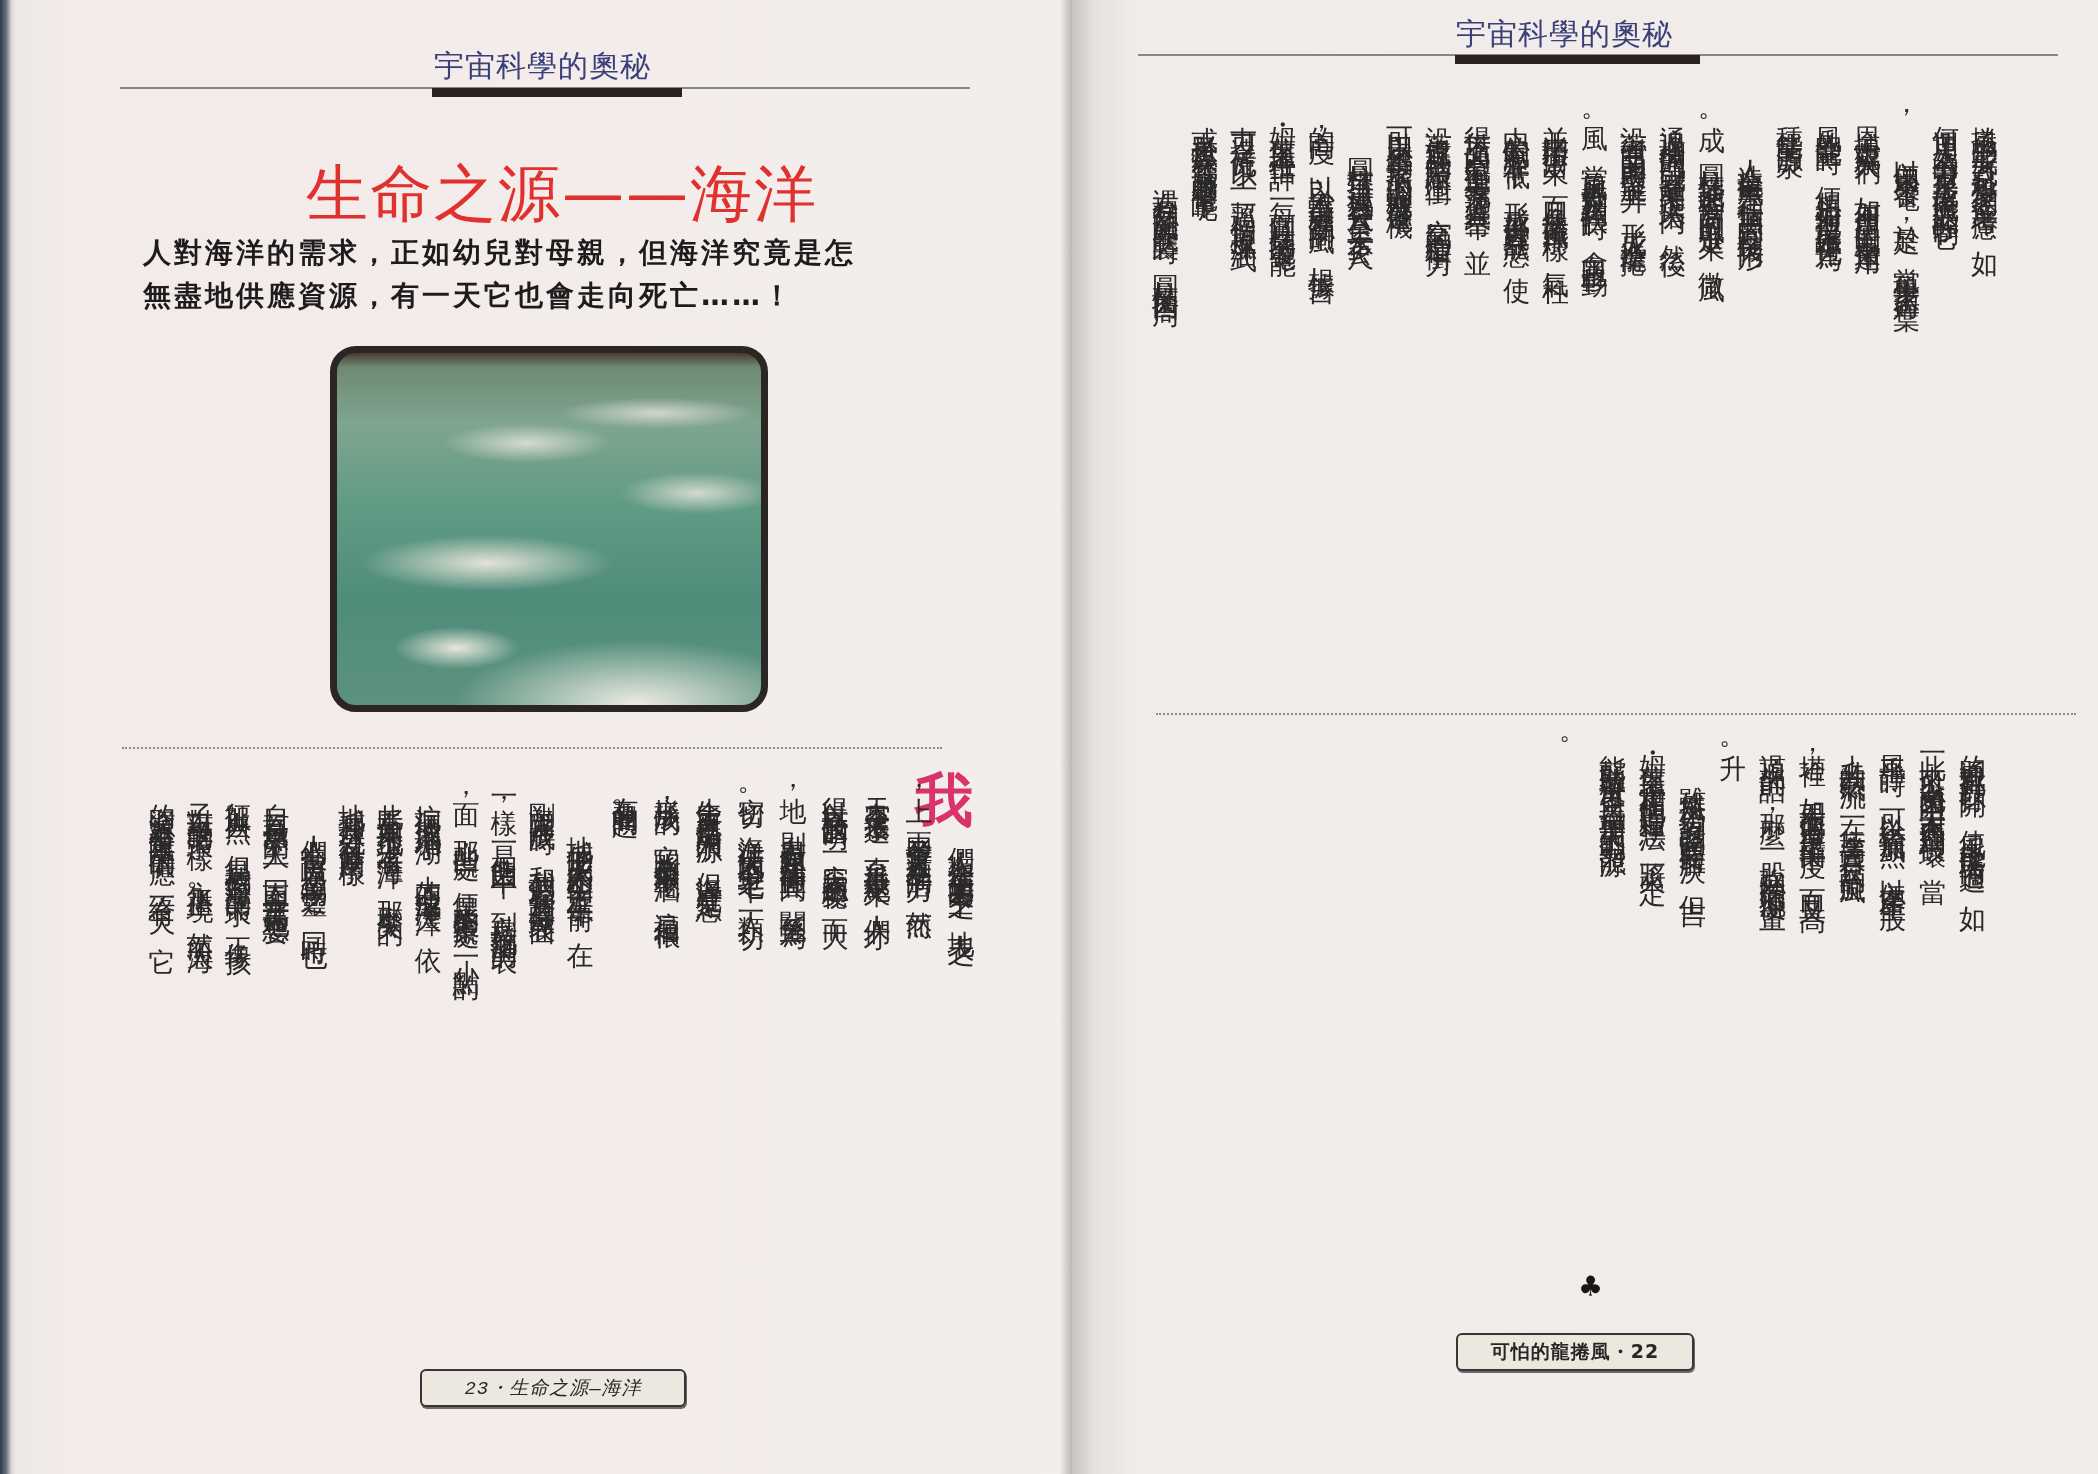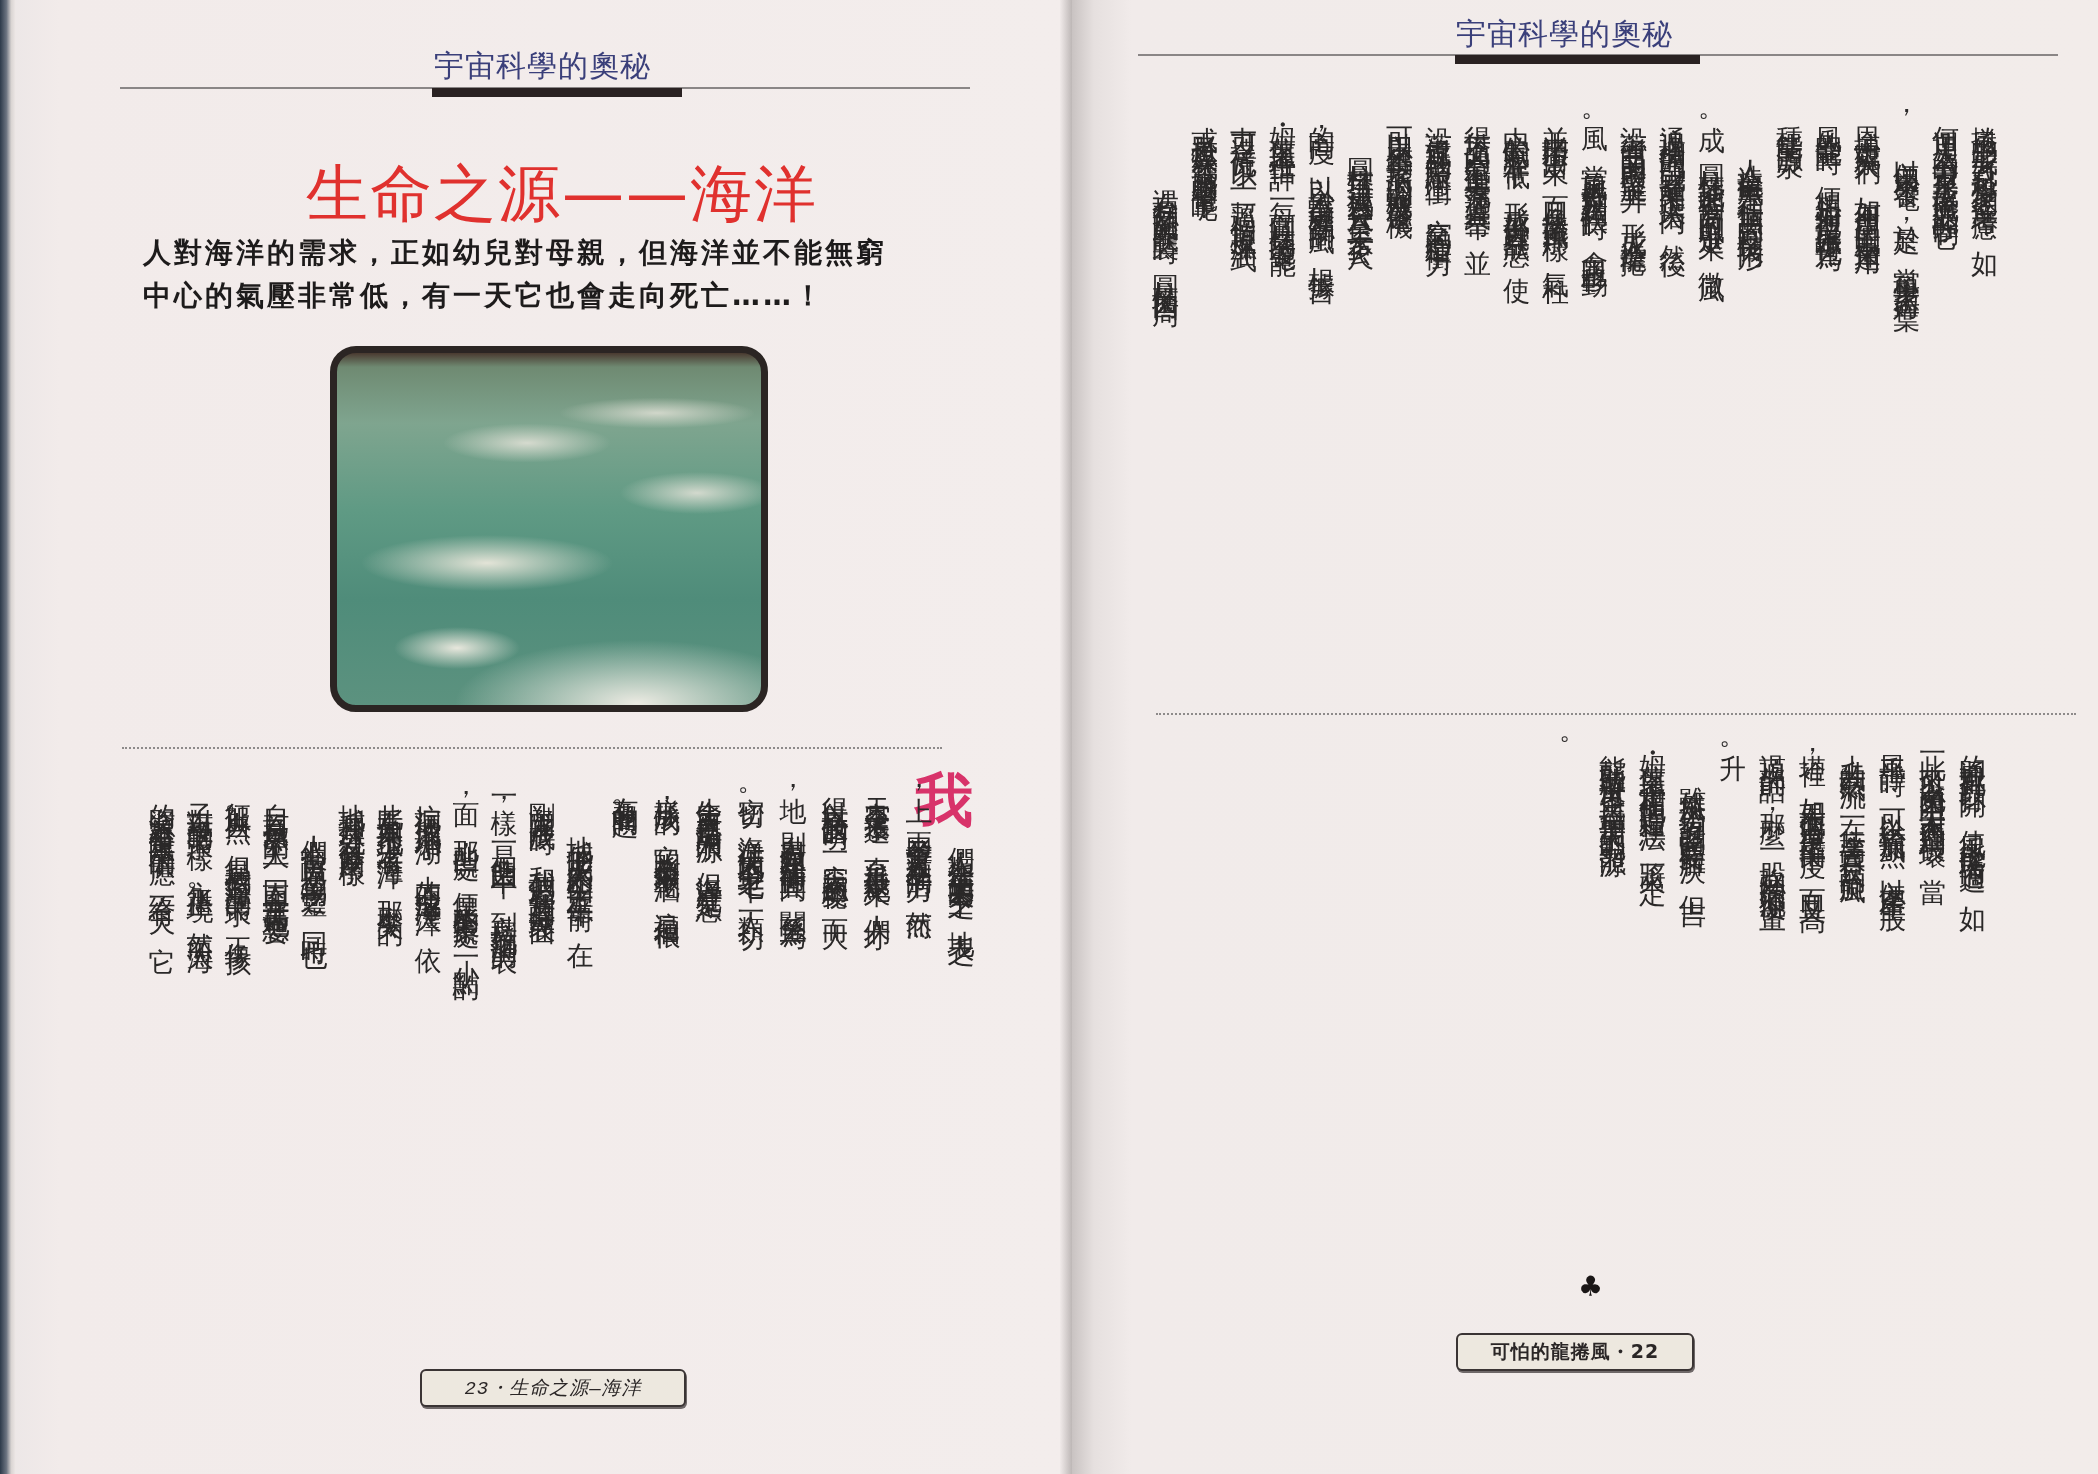--- a/index.html
+++ b/index.html
@@ -57,22 +57,22 @@
 <body>
 
 <div id="left-page" class="page">
   <div class="spine-left"></div>
 
   <div class="running-head" style="left:434px; top:46px;">宇宙科學的奧秘</div>
   <div class="rule" style="left:120px; top:87px; width:850px;"></div>
   <div class="bar" style="left:432px; top:88px; width:250px;"></div>
 
   <div class="title" style="left:306px; top:152px;">生命之源——海洋</div>
-  <div class="subtitle" style="left:143px; top:234px;">人對海洋的需求，正如幼兒對母親，但海洋並不能無窮</div>
-  <div class="subtitle" style="left:143px; top:277px;">中心的氣壓非常低，有一天它也會走向死亡……！</div>
+  <div class="subtitle" style="left:143px; top:234px;">人對海洋的需求，正如幼兒對母親，但海洋究竟是怎</div>
+  <div class="subtitle" style="left:143px; top:277px;">無盡地供應資源，有一天它也會走向死亡……！</div>
 
   <div class="photo"></div>
 
   <div class="dotted" style="left:122px; top:747px; width:820px;"></div>
 
   <div class="dropcap" style="left:915px; top:762px;">我</div>
 
   <div class="vtext vtext-left-sans" style="left:940px; top:826px; height:560px;">們人類生活在廣大的天空之下、地表之</div>
   <div class="vtext vtext-left-sans" style="left:898px; top:776px; height:560px;">上，兩者孕育著人類生存的活力。然而</div>
   <div class="vtext vtext-left-sans" style="left:856px; top:776px; height:560px;">天空是太遙遠了，直至近幾世紀來，人們才</div>

